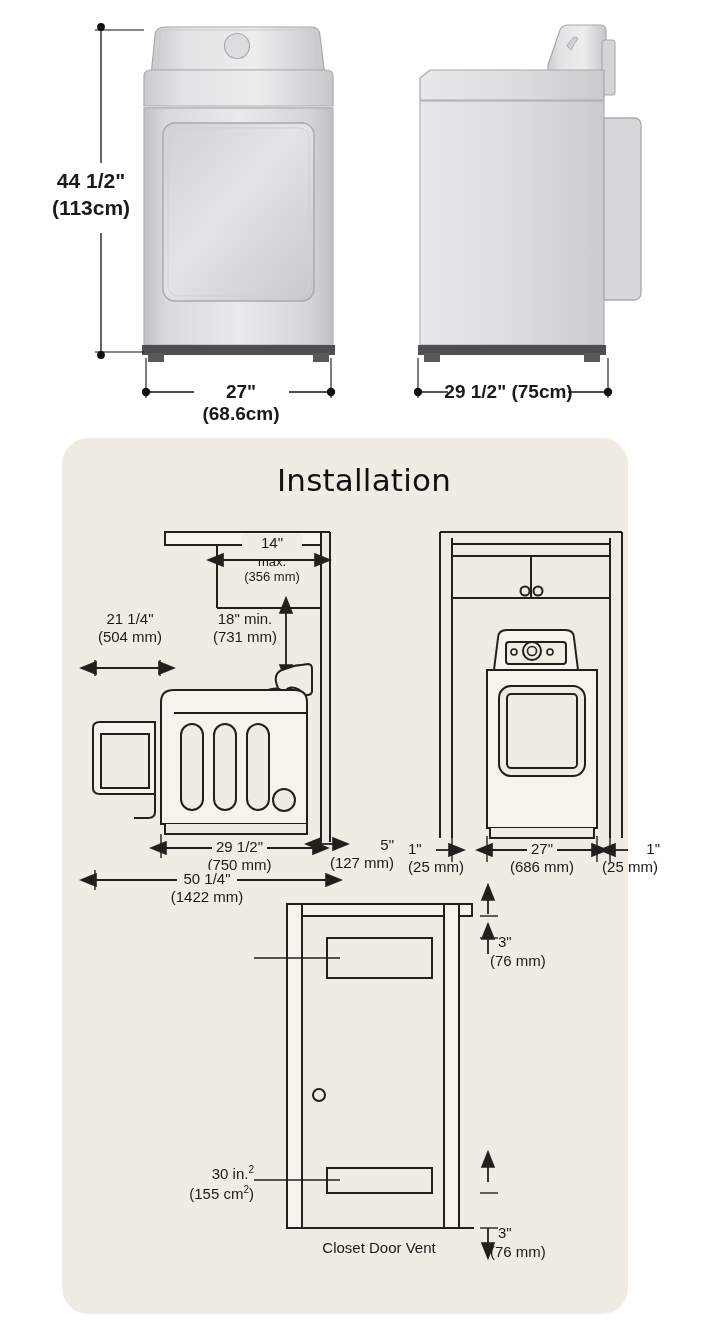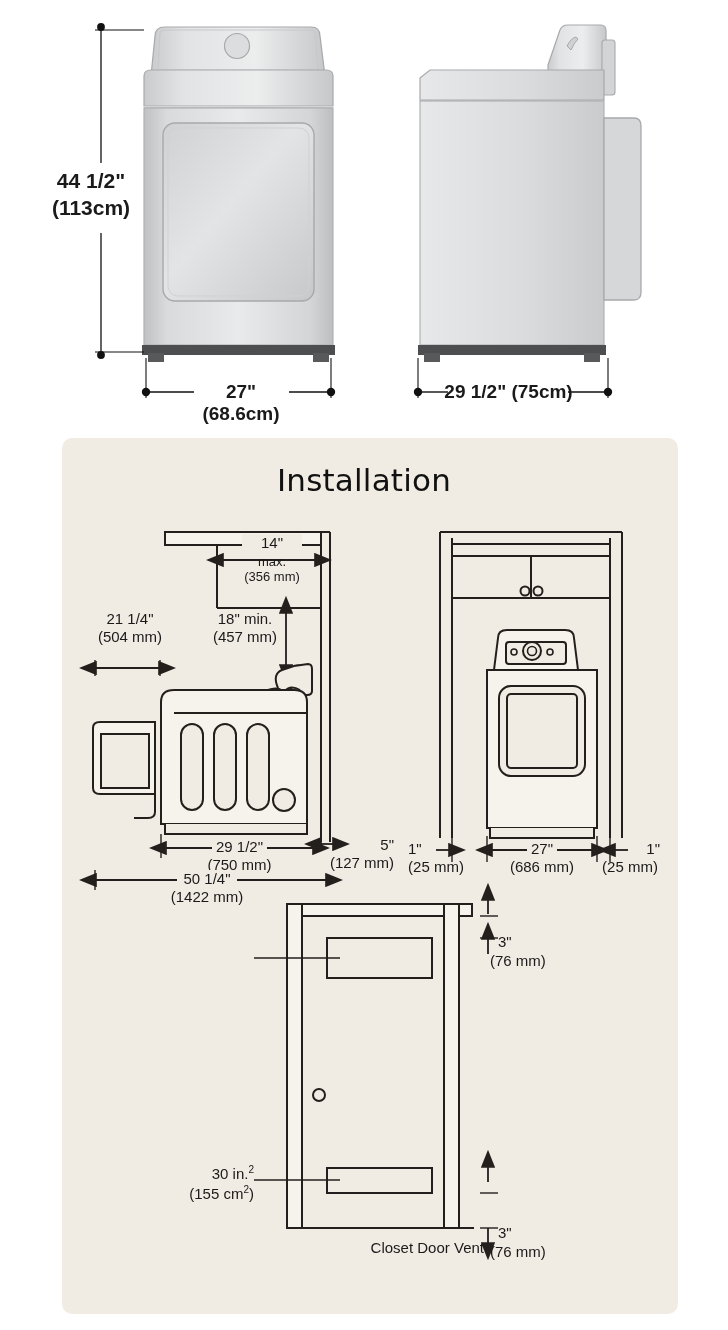--- a/index.html
+++ b/index.html
@@ -13,23 +13,23 @@
   }
   .page{position:relative;width:728px;height:1330px;}
 
   
   .specs{position:relative;width:728px;height:430px;background:#ffffff;}
   .svg-abs{position:absolute;left:0;top:0;}
 
   
   .install{
     position:absolute;left:62px;top:438px;
-    width:616px;height:876px;
+    width:566px;height:876px;
     background:#F1ECE3;
-    border-radius:10px;
+    border-radius:26px;
   }
   .install-title{
     position:absolute;left:0;top:24px;width:604px;
     text-align:center;
     font-size:31px;
     letter-spacing:0.2px;
     color:#111111;
     font-family:"DejaVu Sans", sans-serif;
   }
 </style>
@@ -284,21 +284,21 @@
 
     <div style="position:absolute;left:160px;top:97px;width:100px;text-align:center;font-size:13px;line-height:1.14;">
       <div style="height:20px;"></div>
       <div>max.</div>
       <div>(356 mm)</div>
     </div>
     <div style="position:absolute;left:180px;top:96px;width:60px;text-align:center;font-size:15px;background:#F1ECE3;">14"</div>
 
     <div style="position:absolute;left:138px;top:172px;width:90px;text-align:center;font-size:15px;line-height:1.18;">
       <div>18" min.</div>
-      <div>(457 mm)</div>
+      <div>(731 mm)</div>
     </div>
 
     <div style="position:absolute;left:18px;top:172px;width:100px;text-align:center;font-size:15px;line-height:1.18;">
       <div>21 1/4"</div>
       <div>(504 mm)</div>
     </div>
 
     <div style="position:absolute;left:120px;top:400px;width:115px;text-align:center;font-size:15px;line-height:1.2;">
       <div style="background:#F1ECE3;display:inline-block;padding:0 4px;">29 1/2"</div>
       <div>(750 mm)</div>
@@ -342,18 +342,18 @@
     <div style="position:absolute;left:436px;top:495px;width:90px;text-align:left;font-size:15px;line-height:1.25;">
       <div>3"</div>
       <div style="margin-left:-8px;">(76 mm)</div>
     </div>
 
     <div style="position:absolute;left:436px;top:786px;width:90px;text-align:left;font-size:15px;line-height:1.25;">
       <div>3"</div>
       <div style="margin-left:-8px;">(76 mm)</div>
     </div>
 
-    <div style="position:absolute;left:212px;top:800px;width:210px;text-align:right;font-size:15px;line-height:1.35;">
+    <div style="position:absolute;left:212px;top:800px;width:210px;text-align:center;font-size:15px;line-height:1.35;">
       <div>Closet Door Vent</div>
     </div>
 
   </div>
 </div>
 
 </body></html>

